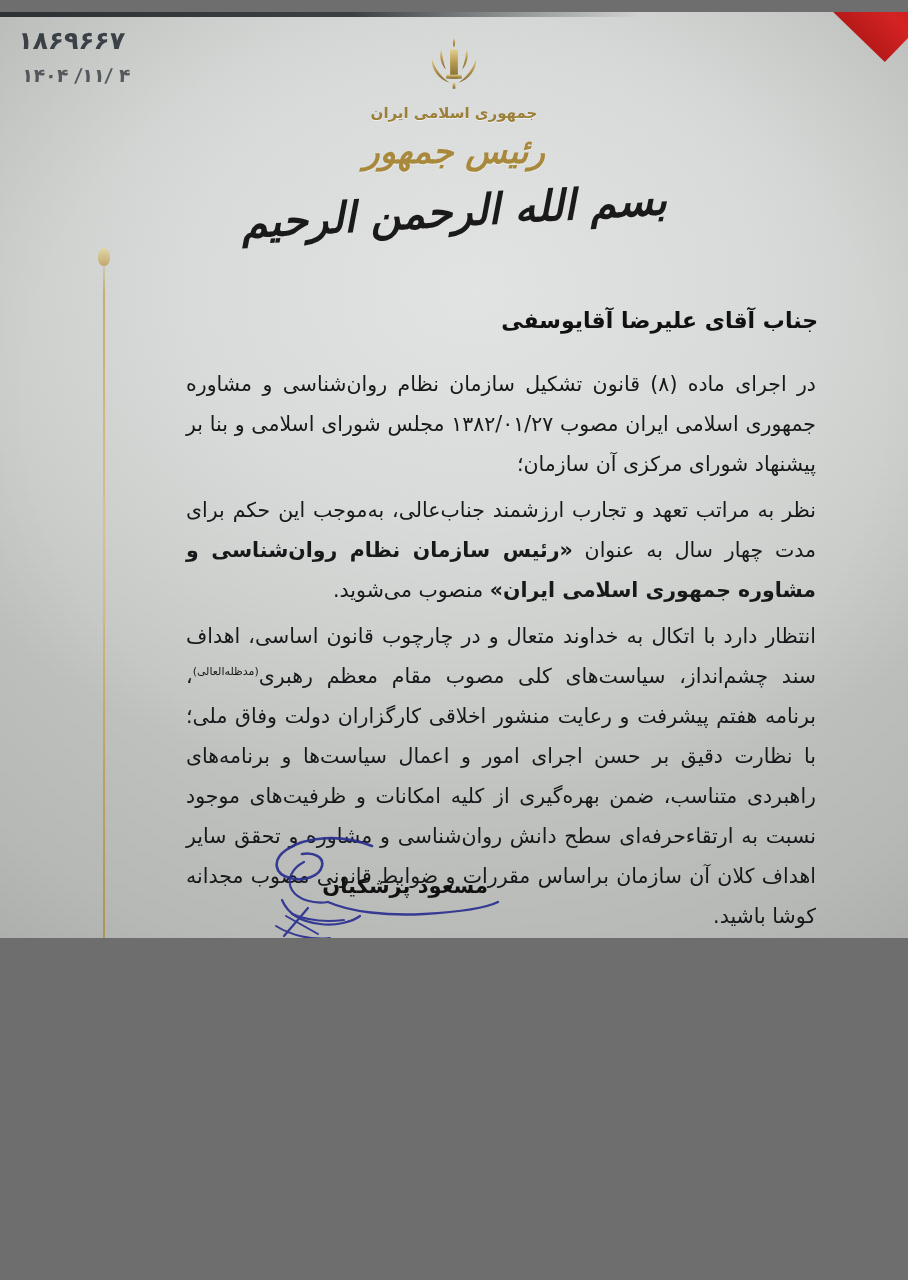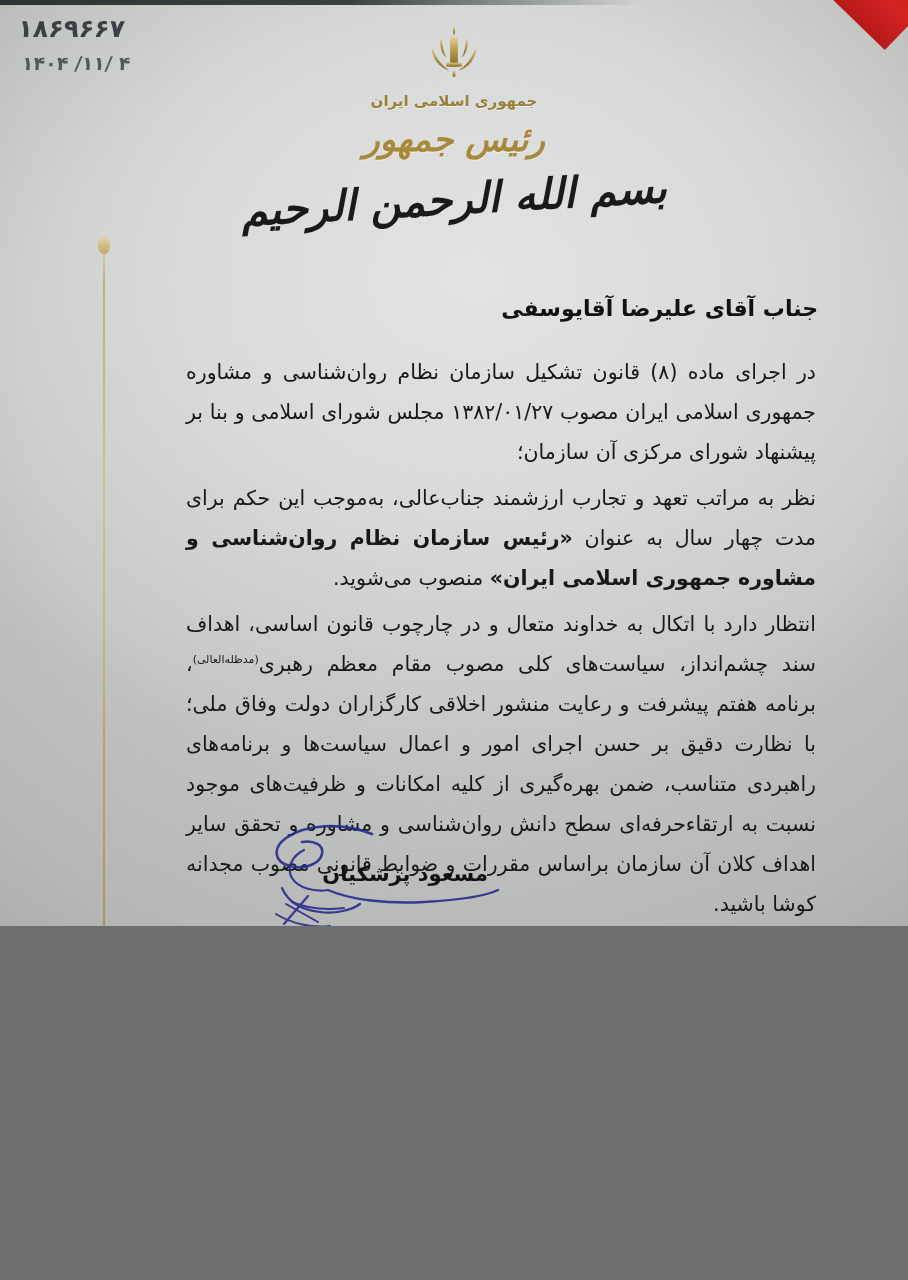--- a/index.html
+++ b/index.html
@@ -11,20 +11,21 @@
   .page {
     position: relative;
     width: 908px;
     height: 926px;
     overflow: hidden;
     background:
       radial-gradient(ellipse 70% 55% at 52% 30%, #e3e5e4 0%, #dadcdb 45%, #cfd1cf 72%, #c2c4c1 100%),
       linear-gradient(180deg, #e4e6e5 0%, #dcdedd 35%, #c9cbc8 78%, #bcbeba 100%);
     font-family: "DejaVu Sans", "Liberation Sans", sans-serif;
     color: #141414;
+    margin-top: 12px;
   }
 
   
   .grain {
     position: absolute;
     inset: 0;
     pointer-events: none;
     opacity: .30;
     background-image:
       repeating-linear-gradient(0deg, rgba(0,0,0,.018) 0 1px, rgba(255,255,255,.018) 1px 2px),

